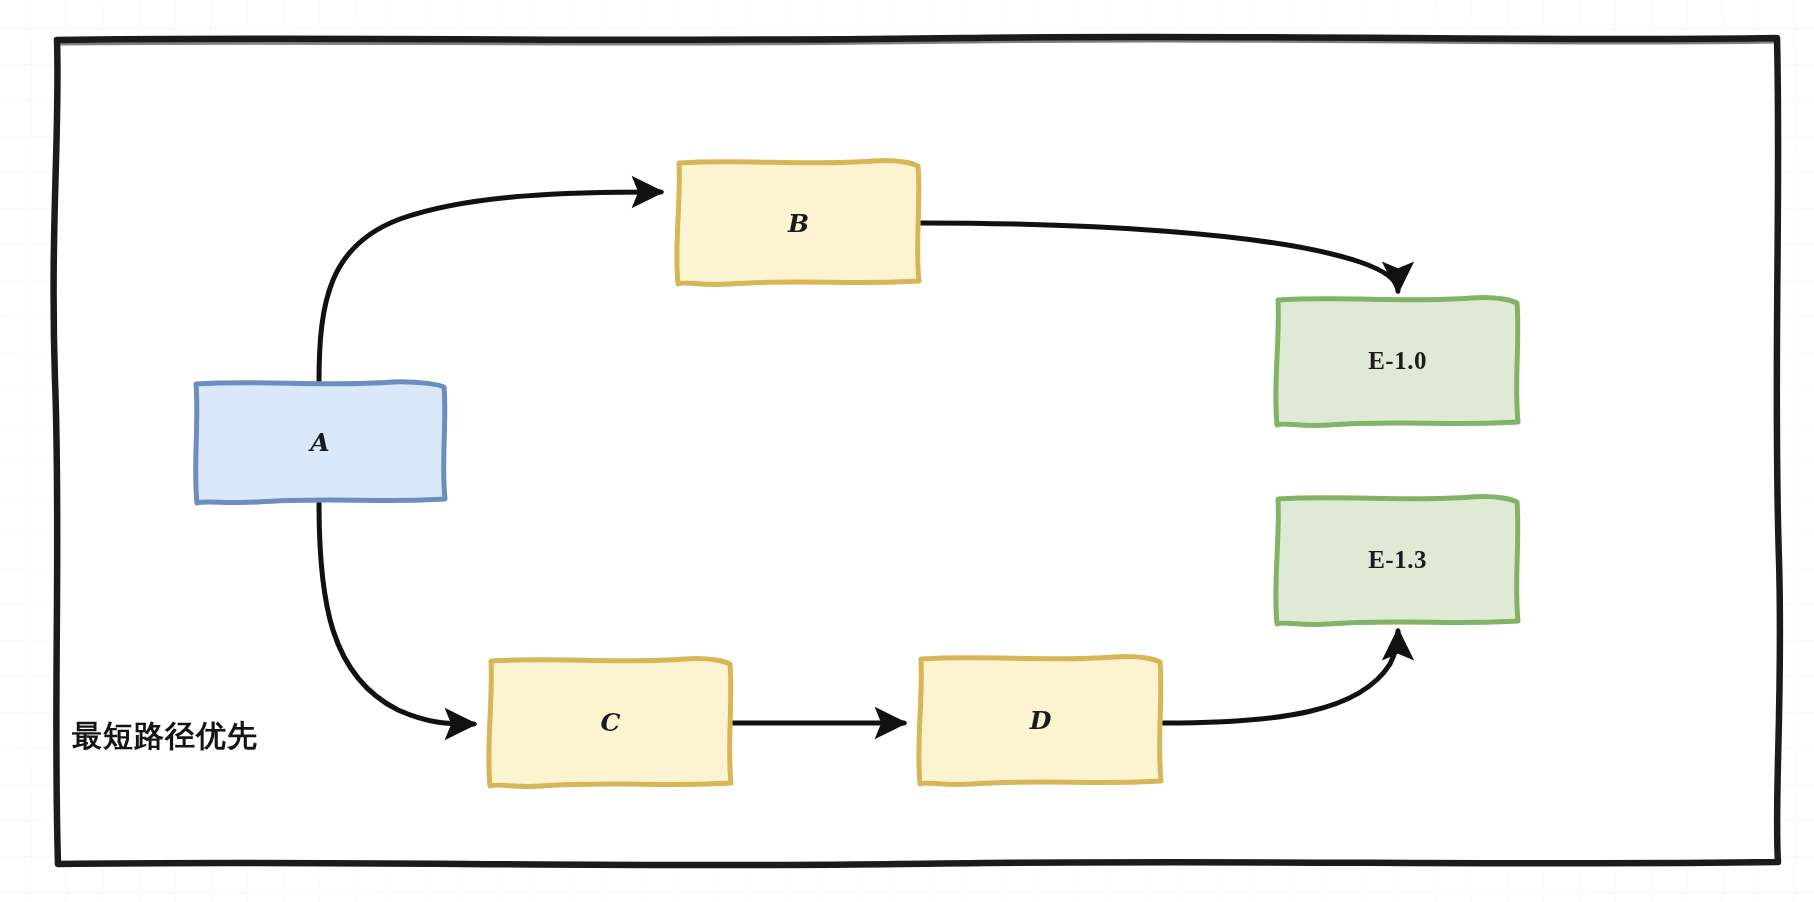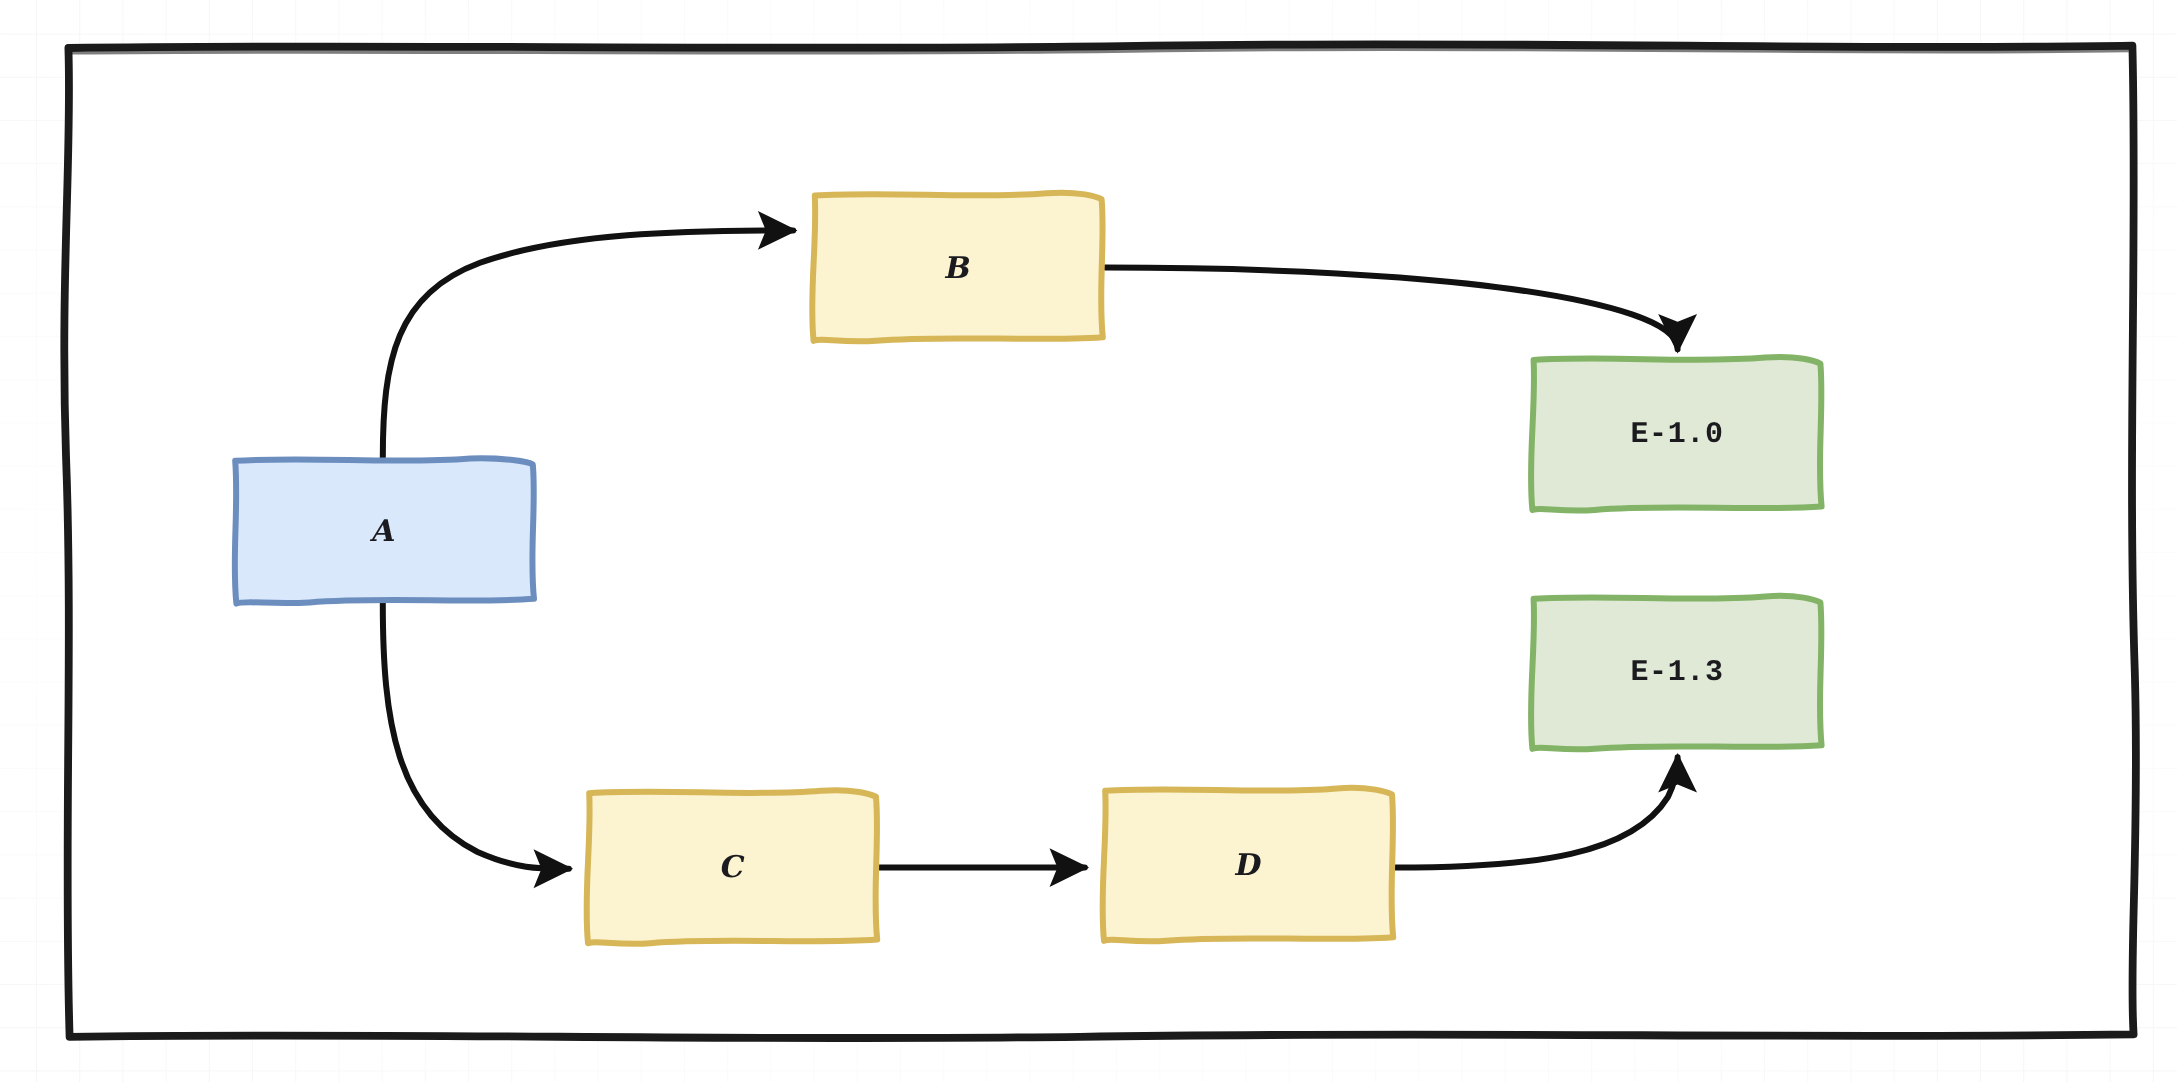--- a/index.html
+++ b/index.html
@@ -65,21 +65,21 @@
     white-space: nowrap;
     pointer-events: none;
   }
   .node-label.serif-ish {
     font-family: "DejaVu Serif", serif;
     font-weight: 700;
     font-size: 25px;
     font-style: italic;
   }
   .node-label.mono {
-    font-family: Liberation Mono, monospace;
+    font-family: Liberation Serif, serif;
     font-weight: 700;
     font-size: 25px;
     letter-spacing: 0.5px;
   }
 
   #caption {
     position: absolute;
     left: 72px;
     top: 716px;
     font-family: "DejaVu Sans", sans-serif;
@@ -218,15 +218,16 @@
     <div class="node-label serif-ish" style="left:677px; top:161px; width:243px; height:124px;">B</div>
 
     <div class="node-label serif-ish" style="left:489px; top:659px; width:243px; height:126px;">C</div>
 
     <div class="node-label serif-ish" style="left:919px; top:657px; width:243px; height:126px;">D</div>
 
     <div class="node-label mono" style="left:1276px; top:298px; width:243px; height:126px;">E-1.0</div>
 
     <div class="node-label mono" style="left:1276px; top:497px; width:243px; height:126px;">E-1.3</div>
 
+    <div id="caption">最短路径优先</div>
 
   </div>
 </div>
 
 </body></html>

